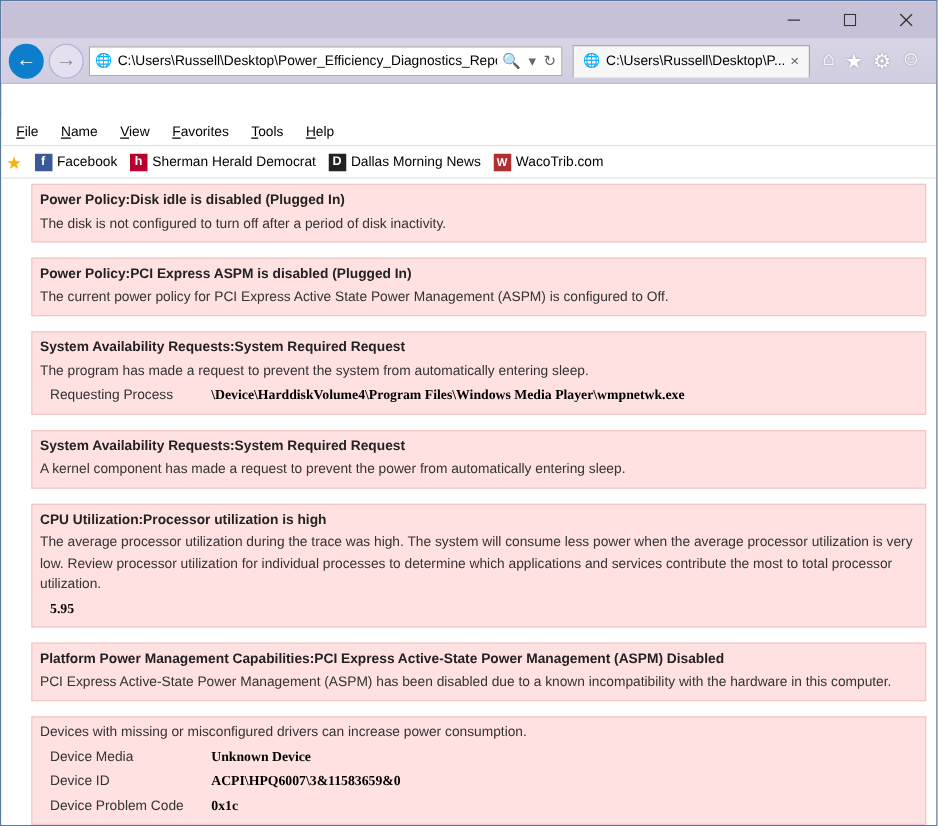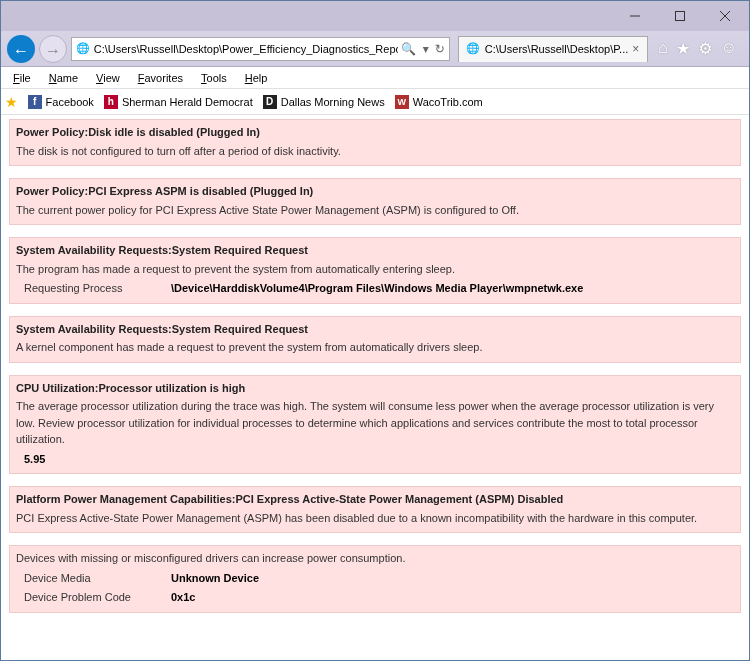--- a/index.html
+++ b/index.html
@@ -16,44 +16,44 @@
 .url-bar { flex: 1; height: 24px; background: #fff; border: 1px solid #aaa; display: flex; align-items: center; padding: 0 4px; gap: 4px; font-size: 11px; color: #333; }
 .url-bar input { flex: 1; border: none; outline: none; font-size: 11px; }
 .url-icons { display: flex; gap: 6px; color: #666; font-size: 12px; }
 .tab-strip { display: flex; height: 26px; margin-left: 4px; }
 .tab { background: #f7f7f7; border: 1px solid #aaa; border-bottom: none; padding: 3px 8px; display: flex; align-items: center; gap: 4px; font-size: 11px; min-width: 180px; max-width: 200px; }
 .tab-icon { width: 14px; height: 14px; }
 .tab-close { margin-left: auto; color: #666; font-size: 12px; }
 .right-icons { display: flex; gap: 8px; padding: 0 6px; color: #fff; font-size: 16px; }
 .right-icons span { text-shadow: 0 0 2px rgba(0,0,0,.3); }
 
-.menubar { height: 22px; background: #fff; border-bottom: 1px solid #e0e0e0; display: flex; align-items: center; padding: 0 4px; gap: 2px; font-size: 11px; }
+.menubar { height: 22px; background: #fff; border-bottom: 1px solid #e0e0e0; display: flex; align-items: center; padding: 0 4px; gap: 2px; font-size: 11px; margin-top: 28px; }
 .menubar span { padding: 2px 8px; cursor: default; }
 .menubar span:first-letter { text-decoration: underline; }
 
 .favbar { height: 26px; background: #fff; border-bottom: 1px solid #e0e0e0; display: flex; align-items: center; padding: 0 4px; gap: 10px; font-size: 11px; }
 .fav-item { display: flex; align-items: center; gap: 4px; cursor: default; }
 .fav-star { color: #f7b500; font-size: 14px; }
 .fav-fb { width: 14px; height: 14px; background: #3b5998; color: #fff; display: inline-flex; align-items: center; justify-content: center; font-size: 10px; font-weight: bold; }
 .fav-h { width: 14px; height: 14px; background: #b8002e; color: #fff; display: inline-flex; align-items: center; justify-content: center; font-size: 10px; font-weight: bold; }
 .fav-d { width: 14px; height: 14px; background: #222; color: #fff; display: inline-flex; align-items: center; justify-content: center; font-size: 10px; font-weight: bold; }
 .fav-w { width: 14px; height: 14px; background: #b03030; color: #fff; display: inline-flex; align-items: center; justify-content: center; font-size: 9px; font-weight: bold; }
 
 .content { height: calc(661px - 30px - 36px - 22px - 26px); overflow-y: scroll; padding: 4px 8px 8px 8px; background: #fff; }
 .content::-webkit-scrollbar { width: 17px; }
 .content::-webkit-scrollbar-track { background: #f0f0f0; }
 .content::-webkit-scrollbar-thumb { background: #c0c0c0; border: 1px solid #a0a0a0; }
 
-.sec { margin-bottom: 12px; padding: 4px 6px 6px 6px; font-size: 11px; line-height: 1.5; }
+.sec { margin-bottom: 12px; padding: 4px 6px 6px 6px; font-size: 11px; line-height: 1.5; margin-left: 16px; }
 .err { background: #ffe1e1; border: 1px solid #f0c8c8; }
 .sec-title { font-weight: bold; color: #222; margin-bottom: 2px; }
 .sec-body { color: #333; }
 .kv { display: flex; margin-top: 3px; padding-left: 8px; }
-.kv .k { width: 147px; color: #333; }
-.kv .v { font-weight: bold; }
+.kv .k { width: 129px; color: #333; }
+.kv .v { font-weight: bold; font-family: Liberation Serif, serif; }
 </style>
 </head>
 <body>
 
 <div class="titlebar">
   <div class="win-btn">
       <svg width="10" height="10">
         <line x1="0" y1="5" x2="10" y2="5" stroke-width="1"></line>
       </svg>
     </div>
@@ -139,39 +139,43 @@
       <div class="sec err">
         <div class="sec-title">System Availability Requests:System Required Request</div>
         <div class="sec-body">The program has made a request to prevent the system from automatically entering sleep.</div>
         <div class="kv">
           <div class="k">Requesting Process</div>
           <div class="v">\Device\HarddiskVolume4\Program Files\Windows Media Player\wmpnetwk.exe</div>
         </div>
       </div>
       <div class="sec err">
         <div class="sec-title">System Availability Requests:System Required Request</div>
-        <div class="sec-body">A kernel component has made a request to prevent the system from automatically drivers sleep.</div>
+        <div class="sec-body">A kernel component has made a request to prevent the power from automatically entering sleep.</div>
       </div>
       <div class="sec err">
         <div class="sec-title">CPU Utilization:Processor utilization is high</div>
         <div class="sec-body">The average processor utilization during the trace was high. The system will consume less power when the average processor utilization is very low. Review processor utilization for individual processes to determine which applications and services contribute the most to total processor utilization.</div>
         <div class="kv">
           <div class="v">5.95</div>
         </div>
       </div>
       <div class="sec err">
         <div class="sec-title">Platform Power Management Capabilities:PCI Express Active-State Power Management (ASPM) Disabled</div>
         <div class="sec-body">PCI Express Active-State Power Management (ASPM) has been disabled due to a known incompatibility with the hardware in this computer.</div>
       </div>
       <div class="sec err">
         <div class="sec-body">Devices with missing or misconfigured drivers can increase power consumption.</div>
         <div class="kv">
           <div class="k">Device Media</div>
           <div class="v">Unknown Device</div>
         </div>
         <div class="kv">
+          <div class="k">Device ID</div>
+          <div class="v">ACPI\HPQ6007\3&amp;11583659&amp;0</div>
+        </div>
+        <div class="kv">
           <div class="k">Device Problem Code</div>
           <div class="v">0x1c</div>
         </div>
       </div>
     </div>
 
 </div>
 
 </body></html>

